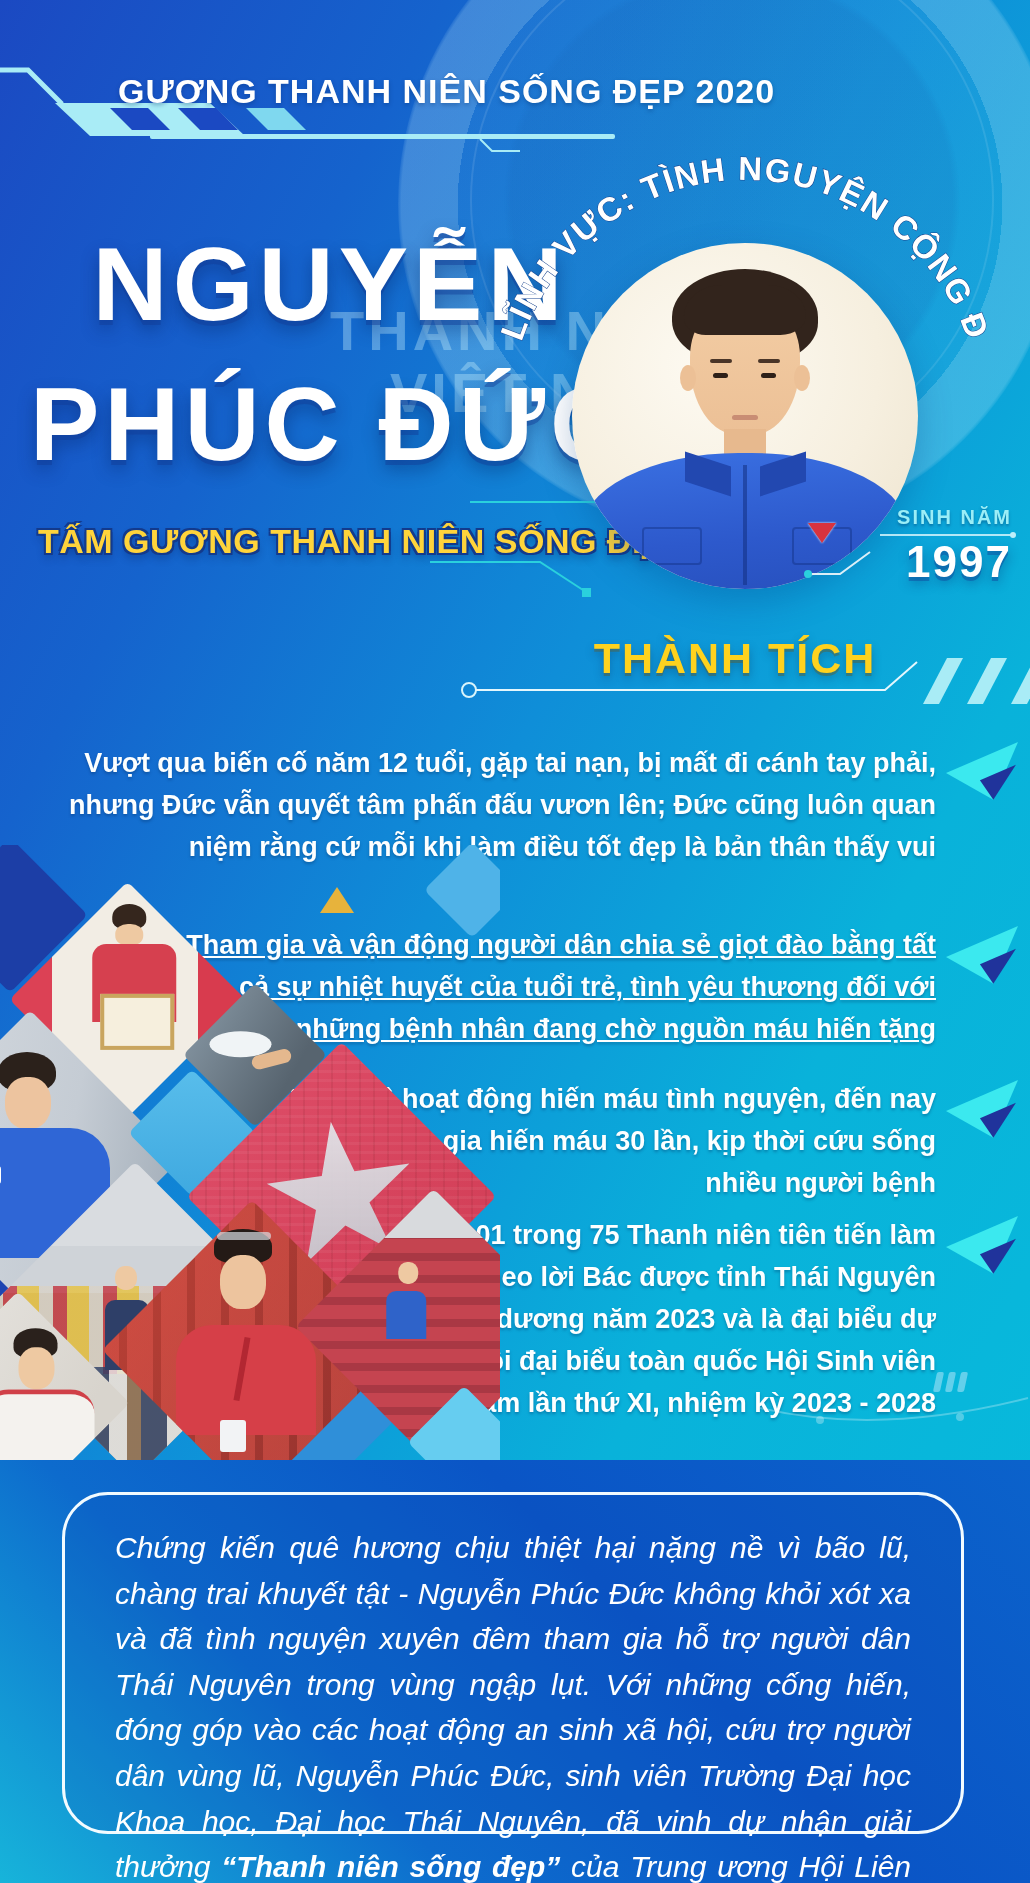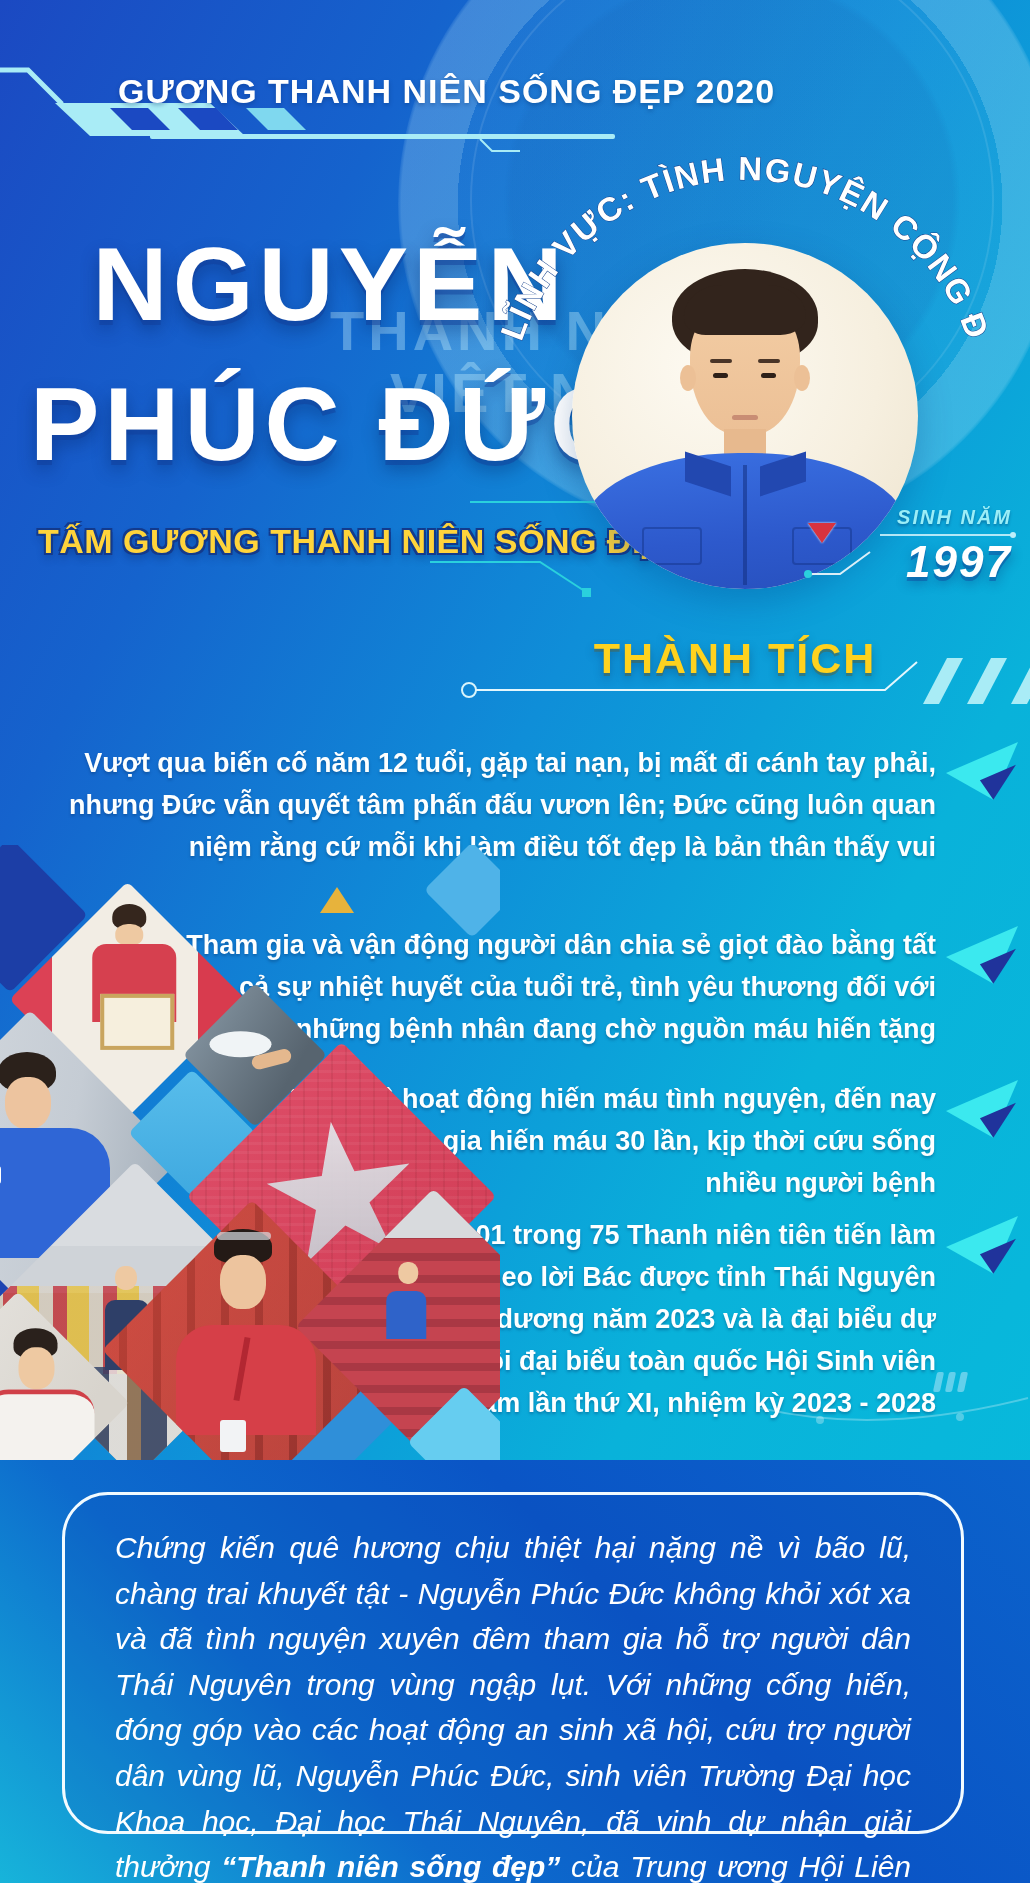--- a/index.html
+++ b/index.html
@@ -45,38 +45,38 @@
   .p-collar-l,.p-collar-r{width:46px;height:30px;background:#2248b0;top:6px;}
   .p-collar-l{left:105px;transform:skewY(18deg);}
   .p-collar-r{left:180px;transform:skewY(-18deg);}
   .p-placket{left:163px;top:12px;width:4px;height:120px;background:rgba(18,48,130,.55);}
   .p-pocket{top:74px;width:56px;height:34px;border:2px solid rgba(18,48,130,.45);border-radius:4px;}
   .p-badge{left:228px;top:70px;width:0;height:0;border-left:14px solid transparent;border-right:14px solid transparent;
         border-top:20px solid #d8333f;filter:drop-shadow(0 0 1px #fff);}
 
   .arc-svg{left:470px;top:140px;width:560px;height:480px;overflow:visible;}
 
-  .birth{left:862px;top:506px;width:150px;text-align:right;font-style:italic;}
+  .birth{left:862px;top:506px;width:150px;text-align:right;}
   .birth-label{font-size:20px;font-weight:800;color:#9beef7;letter-spacing:2px;
         text-shadow:0 2px 3px rgba(0,40,90,.4);}
   .birth-line{margin:5px 0 4px auto;width:132px;height:2px;background:rgba(210,243,252,.85);position:relative;}
   .birth-line::after{content:'';position:absolute;right:-4px;top:-2px;width:6px;height:6px;border-radius:50%;background:#bdeffa;}
   .birth-year{font-size:44px;font-weight:900;color:#ffffff;letter-spacing:2px;line-height:1;
         text-shadow:0 4px 0 rgba(18,60,150,.4),0 6px 12px rgba(5,35,100,.4);}
 
   .circuit{stroke:#2ad0dd;stroke-width:2;fill:none;}
   .circuit-dot{fill:#2ad0dd;}
 
   
   .sec-heading{left:560px;top:634px;width:350px;text-align:center;font-size:43px;font-weight:900;color:#ffd21e;
         letter-spacing:2px;text-shadow:0 3px 0 rgba(120,80,0,.35),0 5px 10px rgba(0,40,90,.35);white-space:nowrap;}
   .ach{color:#fdffff;font-size:27px;font-weight:700;line-height:1.56;text-align:right;
         text-shadow:0 2px 3px rgba(0,40,90,.35);}
   .a1{left:8px;top:742px;width:928px;}
-  .a2{left:168px;top:924px;width:768px;}
+  .a2{left:168px;top:924px;width:768px;text-decoration:underline;}
   .a3{left:288px;top:1078px;width:648px;}
   .a4{left:400px;top:1214px;width:536px;}
   .arrow{width:72px;height:64px;left:946px;}
 
   
   .collage{left:0;top:845px;width:500px;height:615px;overflow:hidden;}
   .dia{position:absolute;overflow:hidden;transform:rotate(45deg);border-radius:6px;}
   .ph{position:absolute;left:-25%;top:-25%;width:150%;height:150%;transform:rotate(-45deg);}
   .star{clip-path:polygon(50% 0%,61% 35%,98% 35%,68% 57%,79% 91%,50% 70%,21% 91%,32% 57%,2% 35%,39% 35%);}
 

